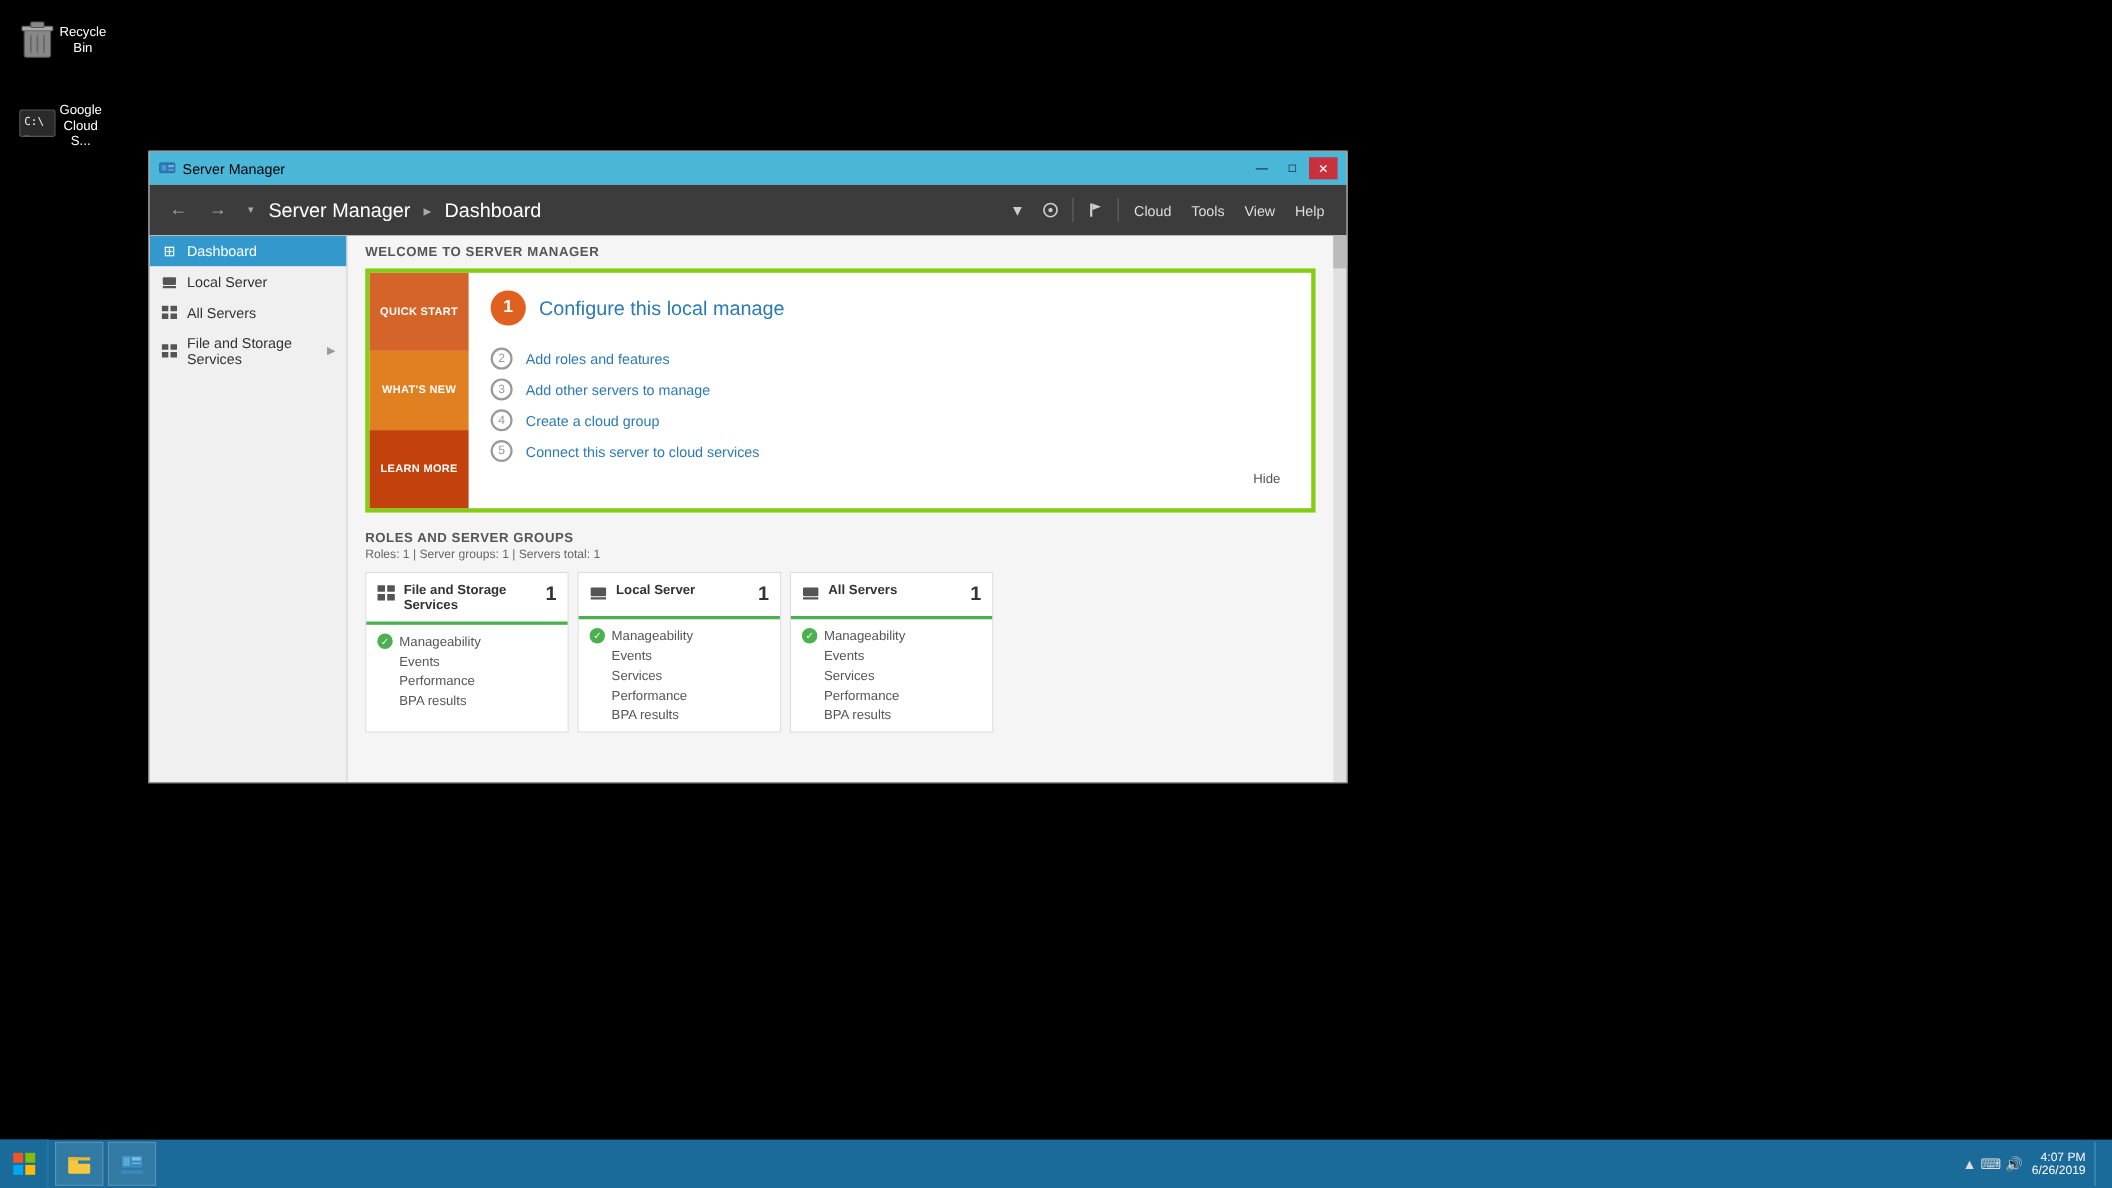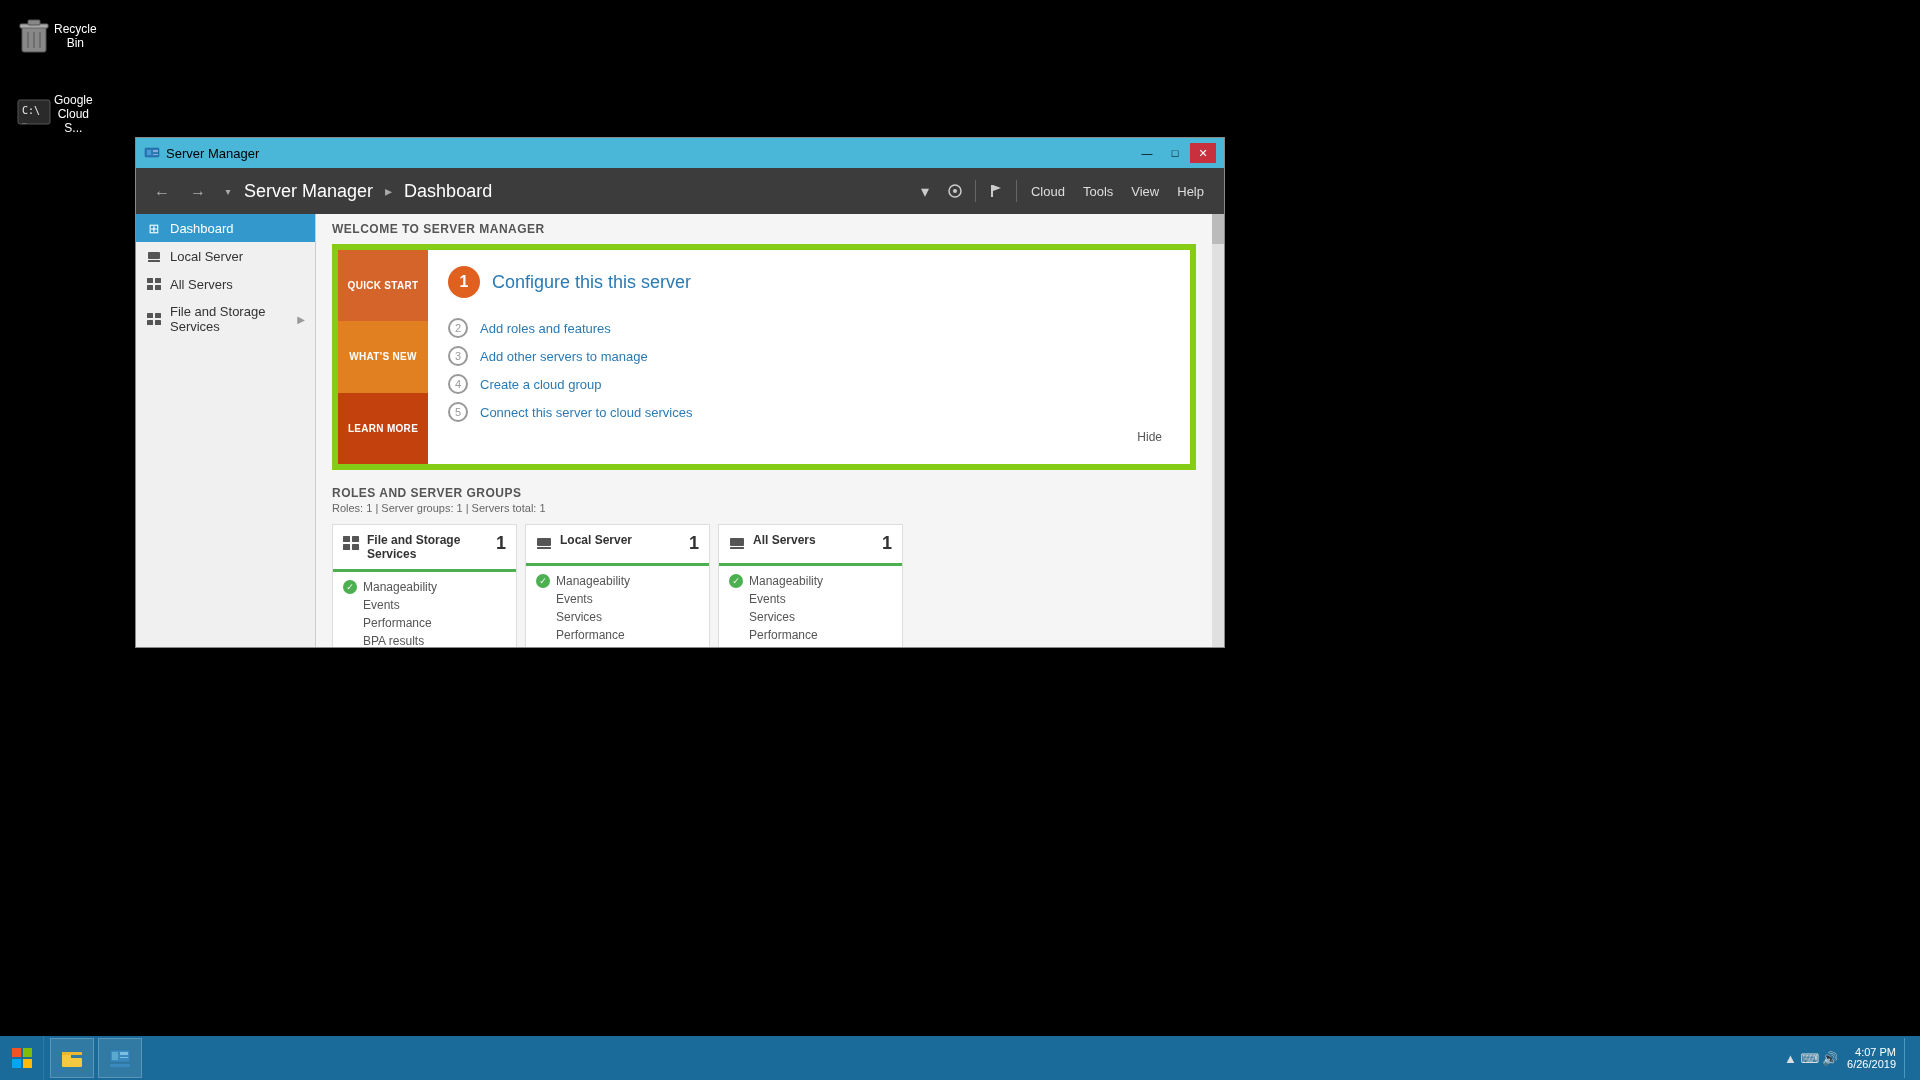--- a/index.html
+++ b/index.html
@@ -96,21 +96,21 @@
       align-items: flex-end;
       font-size: 11px;
     }
 
     
     .server-manager-window {
       position: absolute;
       top: 137px;
       left: 135px;
       width: 1090px;
-      height: 511px;
+      height: 575px;
       background: #fff;
       border: 1px solid #888;
       display: flex;
       flex-direction: column;
       box-shadow: 3px 3px 10px rgba(0,0,0,0.5);
     }
 
     
     .title-bar {
       height: 30px;
@@ -296,21 +296,21 @@
       font-weight: bold;
       color: #555;
       letter-spacing: 0.5px;
       text-transform: uppercase;
     }
 
     
     .quick-start-panel {
       margin: 8px 16px;
       background: #fff;
-      border: 6px solid #84cc16;
+      border: 4px solid #84cc16;
       display: flex;
       min-height: 200px;
     }
     .qsp-sidebar {
       width: 90px;
       display: flex;
       flex-direction: column;
     }
     .qsp-block {
       flex: 1;
@@ -603,21 +603,21 @@
 
           <div class="quick-start-panel">
             <div class="qsp-sidebar">
               <div class="qsp-block quick-start">QUICK START</div>
               <div class="qsp-block whats-new">WHAT'S NEW</div>
               <div class="qsp-block learn-more">LEARN MORE</div>
             </div>
             <div class="qsp-content">
               <div class="qsp-main-item">
                 <div class="qsp-number-circle">1</div>
-                <span class="qsp-main-title">Configure this this server</span>
+                <span class="qsp-main-title">Configure this local manage</span>
               </div>
               <div class="qsp-sub-item">
                 <div class="qsp-sub-number">2</div>
                 <span class="qsp-sub-link">Add roles and features</span>
               </div>
               <div class="qsp-sub-item">
                 <div class="qsp-sub-number">3</div>
                 <span class="qsp-sub-link">Add other servers to manage</span>
               </div>
               <div class="qsp-sub-item">

